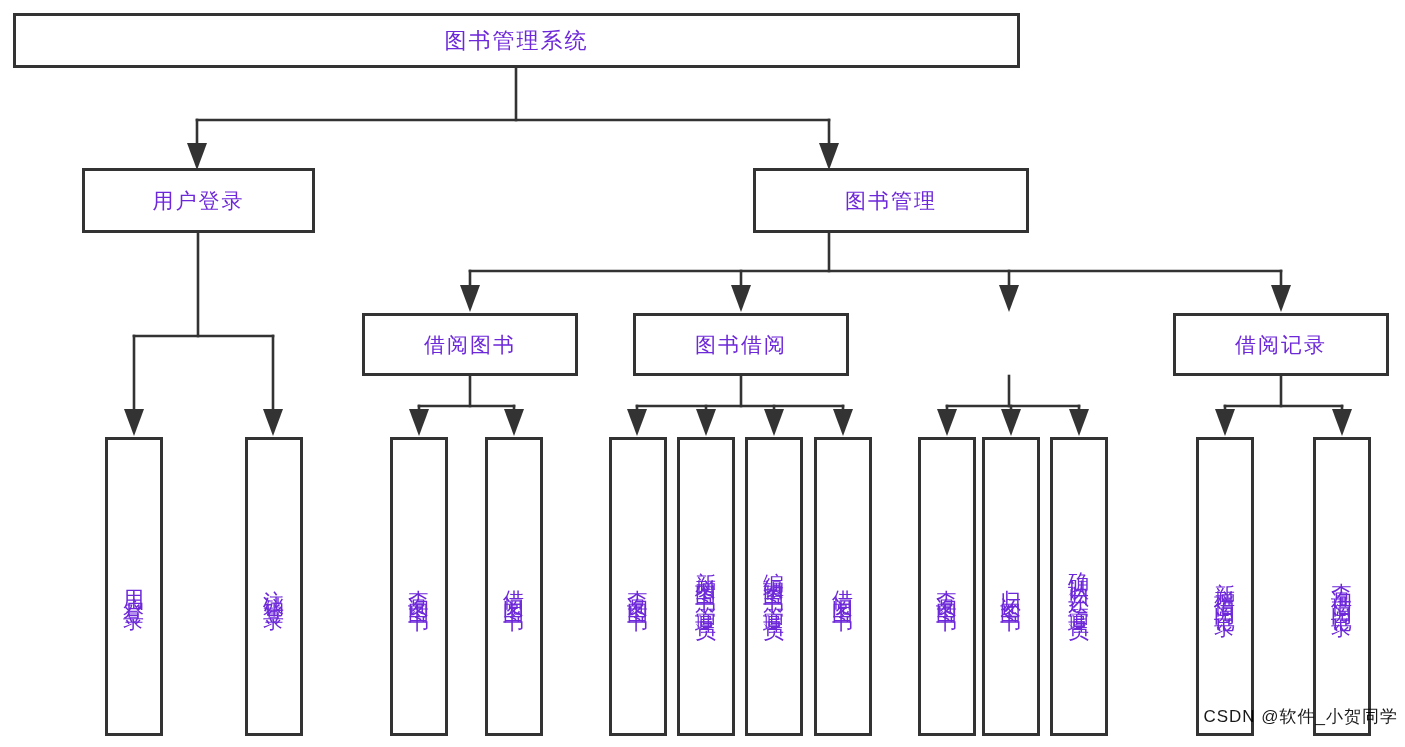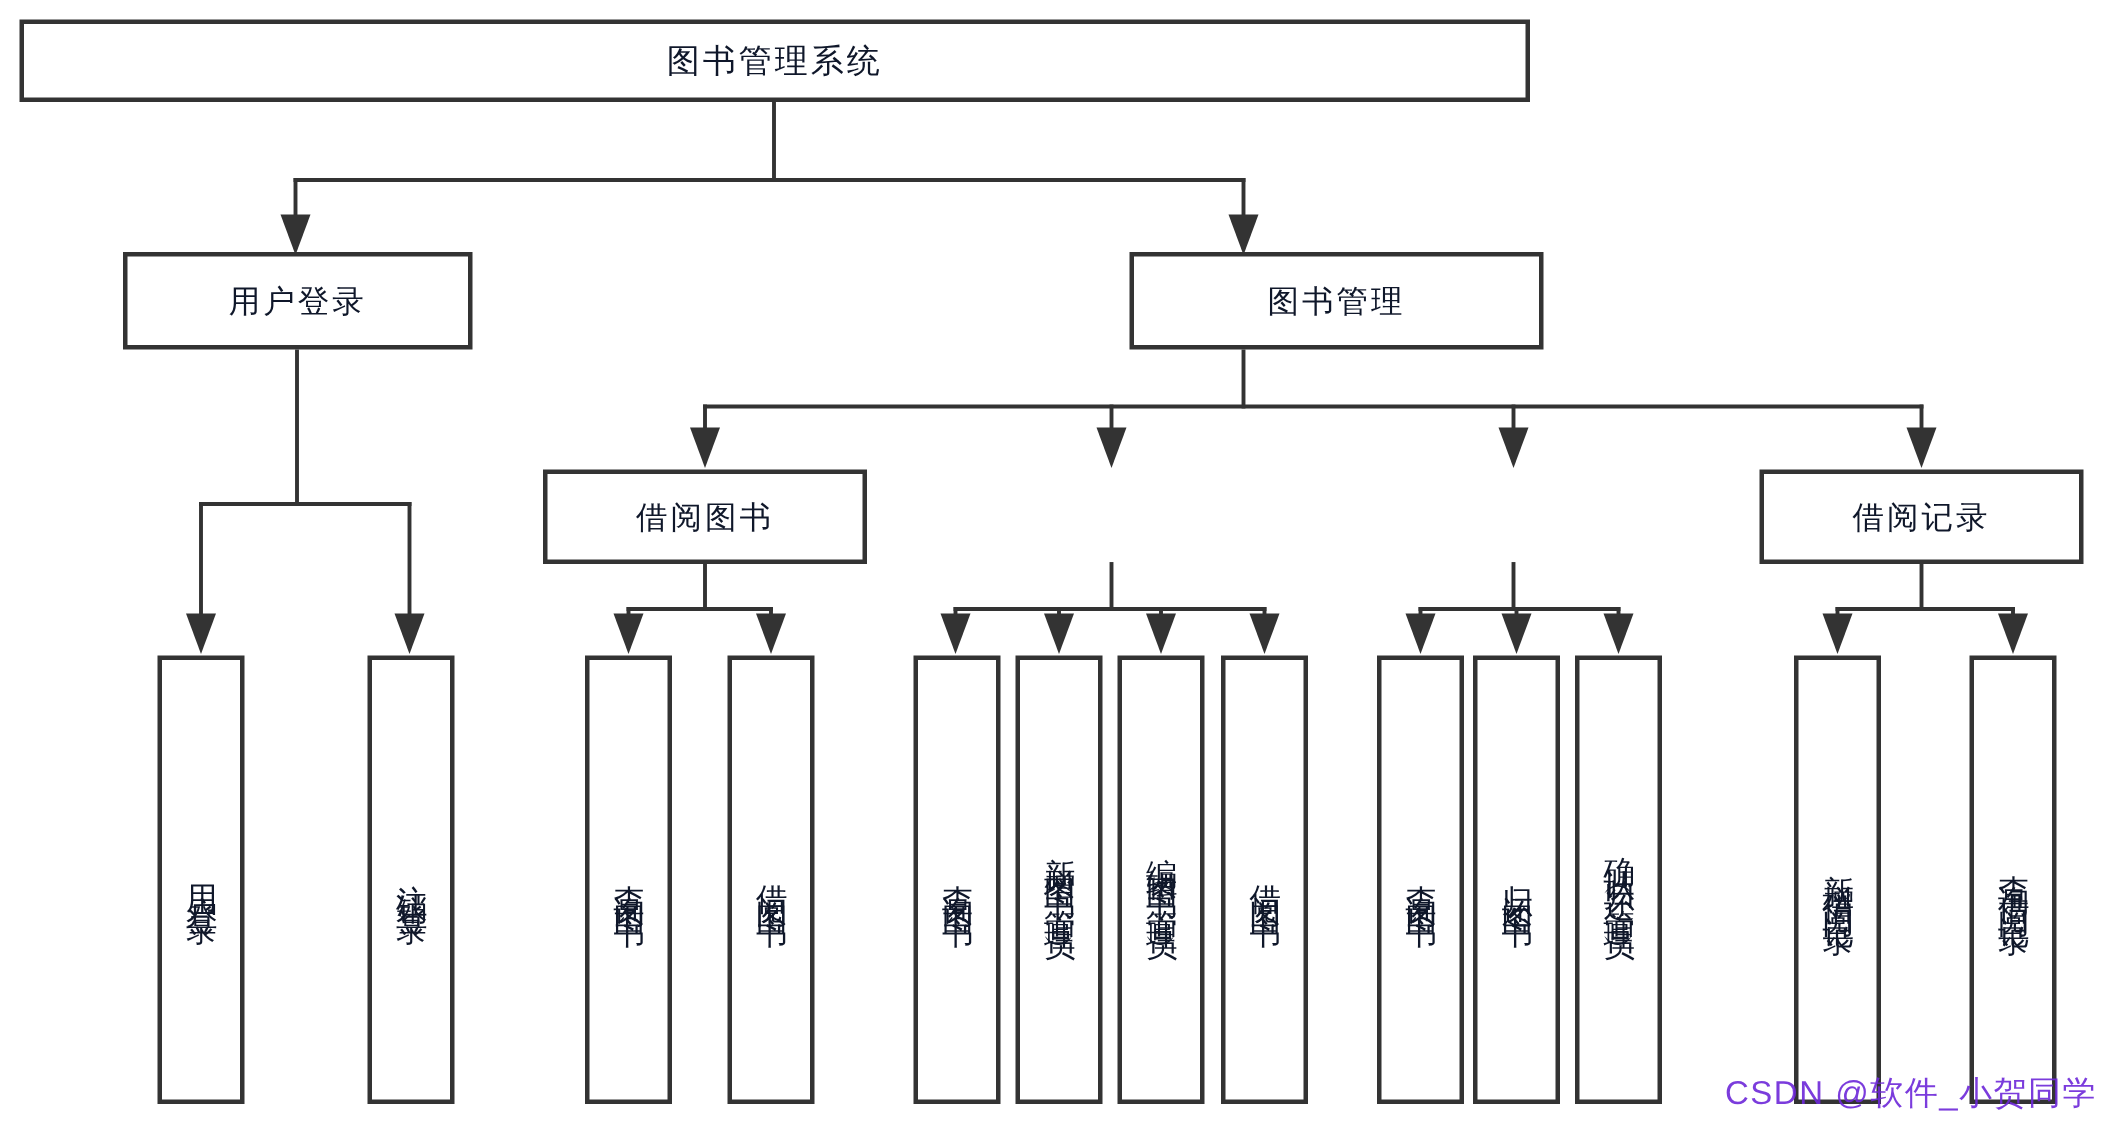--- a/index.html
+++ b/index.html
@@ -1,25 +1,25 @@
 <!DOCTYPE html>
 <html><head>
 <meta charset="utf-8">
 <style>
   html,body{margin:0;padding:0;background:#ffffff;}
   body{font-family:"Liberation Sans","DejaVu Sans",sans-serif;}
   .stage{position:relative;width:1405px;height:747px;background:#ffffff;overflow:hidden;}
   svg.wires{position:absolute;left:0;top:0;width:1405px;height:747px;}
   .node{position:absolute;box-sizing:border-box;border:3px solid #333333;background:#ffffff;
-        display:flex;align-items:center;justify-content:center;color:#0f172a;}
+        display:flex;align-items:center;justify-content:center;color:#6d28d9;}
   .node.h span{font-size:21px;letter-spacing:2px;white-space:nowrap;}
   .node.root span{font-size:22px;}
   .node.v span{writing-mode:vertical-rl;text-orientation:mixed;font-size:21px;
                letter-spacing:7px;line-height:1;}
-  .watermark{position:absolute;right:7px;bottom:3px;font-size:22px;color:#6d28d9;
+  .watermark{position:absolute;right:7px;bottom:19px;font-size:17px;color:#000000;
              opacity:0.9;letter-spacing:1px;white-space:nowrap;z-index:5;}
 </style>
 </head>
 <body>
 
 <div class="stage">
 
   <svg class="wires" viewBox="0 0 1405 747" stroke="#333333" stroke-width="2.6" stroke-linecap="square" fill="#333333">
 
     <g>
@@ -103,20 +103,23 @@
   <div class="node h" style="left:82px;top:168px;width:233px;height:65px">
     <span>用户登录</span>
   </div>
   <div class="node h" style="left:753px;top:168px;width:276px;height:65px">
     <span>图书管理</span>
   </div>
 
   <div class="node h" style="left:362px;top:313px;width:216px;height:63px">
     <span>借阅图书</span>
   </div>
+  <div class="node h" style="left:633px;top:313px;width:216px;height:63px">
+    <span>图书借阅</span>
+  </div>
   <div class="node h" style="left:1173px;top:313px;width:216px;height:63px">
     <span>借阅记录</span>
   </div>
 
   <div class="node v" style="left:105px;top:437px;width:58px;height:299px">
     <span>用户登录</span>
   </div>
   <div class="node v" style="left:245px;top:437px;width:58px;height:299px">
     <span>注销登录</span>
   </div>

